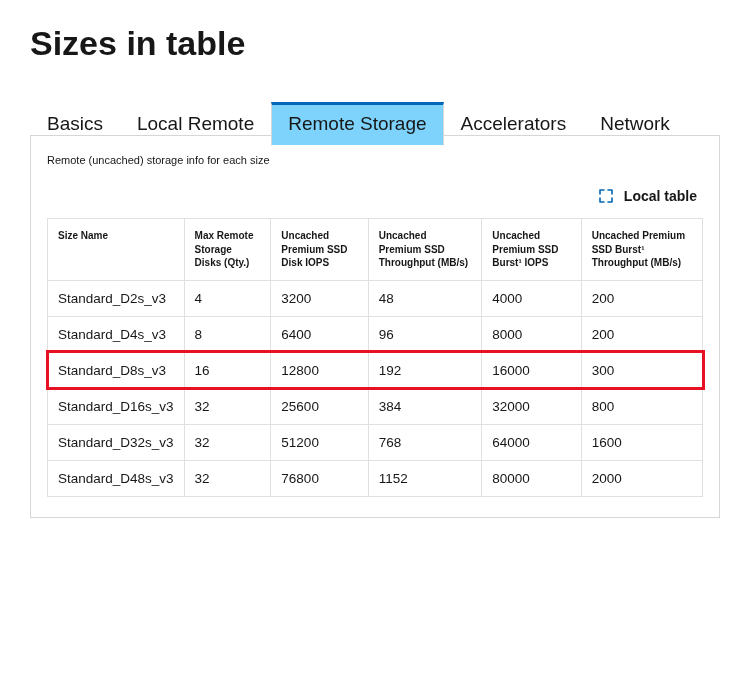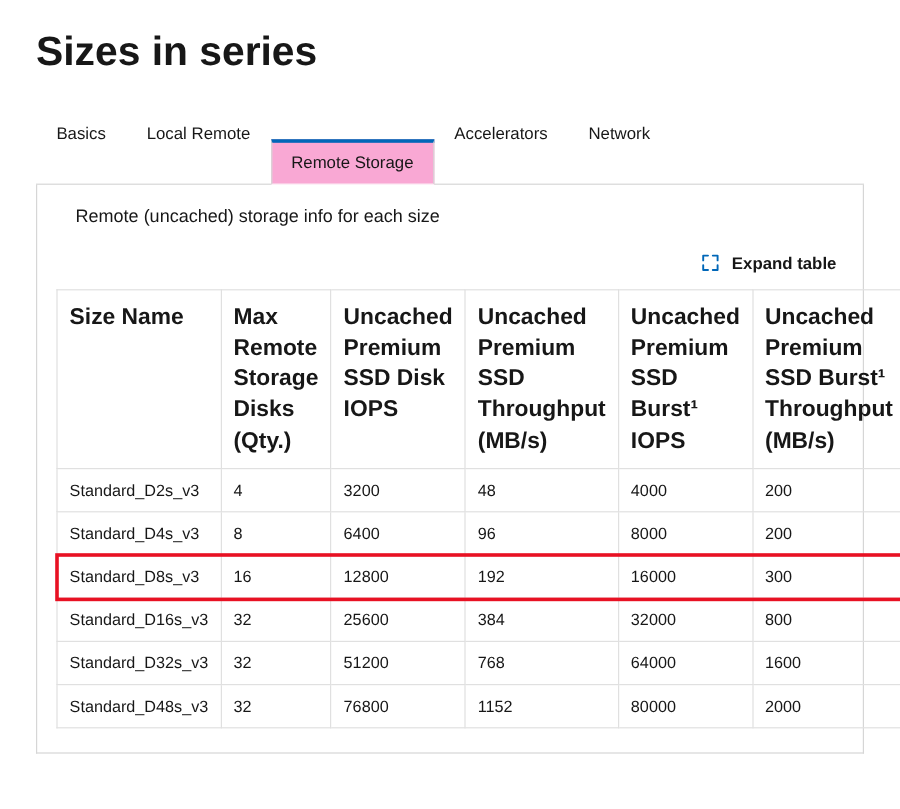--- a/index.html
+++ b/index.html
@@ -15,46 +15,44 @@
       font-weight: 600;
       margin-bottom: 28px;
     }
     .tabs {
       display: flex;
       border-bottom: 1px solid #d6d6d6;
       gap: 0;
     }
     .tab {
       padding: 10px 16px 10px 16px;
-      font-size: 14px;
+      font-size: 19px;
       color: #171717;
       cursor: pointer;
       border: 1px solid transparent;
       border-bottom: none;
       position: relative;
-      top: 1px;
+      top: 11px;
     }
     .tab.active {
       border: 1px solid #d6d6d6;
       border-top: 3px solid #0067b8;
       border-bottom: 1px solid #fff;
-      background: #f9a8d4;
+      background: #7dd3fc;
       font-weight: 400;
       padding-top: 8px;
-      margin-top: 24px;
     }
     .panel {
       border: 1px solid #d6d6d6;
       border-top: none;
       padding: 18px 16px 20px 16px;
     }
     .panel-desc {
-      font-size: 15px;
+      font-size: 11px;
       margin-bottom: 22px;
-      margin-left: 16px;
     }
     .expand-row {
       display: flex;
       justify-content: flex-end;
       align-items: center;
       gap: 10px;
       margin-bottom: 14px;
       padding-right: 6px;
     }
     .expand-row span.label {
@@ -68,35 +66,35 @@
       font-size: 13.5px;
     }
     th, td {
       border: 1px solid #e0e0e0;
       padding: 10px 10px;
       text-align: left;
       vertical-align: top;
     }
     th {
       font-weight: 700;
-      font-size: 19px;
+      font-size: 10px;
       line-height: 1.35;
     }
     tr.highlighted td {
       position: relative;
     }
     tr.highlighted {
       outline: 3px solid #e81123;
       outline-offset: -1px;
     }
   </style>
 </head>
 <body>
 
-<h1>Sizes in series</h1>
+<h1>Sizes in table</h1>
 
 <div class="tabs">
   <div class="tab">Basics</div>
   <div class="tab">Local Remote</div>
   <div class="tab active">Remote Storage</div>
   <div class="tab">Accelerators</div>
   <div class="tab">Network</div>
 </div>
 
 <div class="panel">
@@ -104,21 +102,21 @@
 
   <div class="expand-row">
     <span class="expand-icon">
       <svg width="16" height="16" viewBox="0 0 16 16" fill="none">
         <path d="M2 6 V2 H6" stroke="#0067b8" stroke-width="1.6" stroke-linecap="round" stroke-linejoin="round"></path>
         <path d="M10 2 H14 V6" stroke="#0067b8" stroke-width="1.6" stroke-linecap="round" stroke-linejoin="round"></path>
         <path d="M14 10 V14 H10" stroke="#0067b8" stroke-width="1.6" stroke-linecap="round" stroke-linejoin="round"></path>
         <path d="M6 14 H2 V10" stroke="#0067b8" stroke-width="1.6" stroke-linecap="round" stroke-linejoin="round"></path>
       </svg>
     </span>
-    <span class="label">Expand table</span>
+    <span class="label">Local table</span>
   </div>
 
   <table>
     <thead>
       <tr>
         <th>Size Name</th>
         <th>Max Remote Storage Disks (Qty.)</th>
         <th>Uncached Premium SSD Disk IOPS</th>
         <th>Uncached Premium SSD Throughput (MB/s)</th>
         <th>Uncached Premium SSD Burst¹ IOPS</th>

